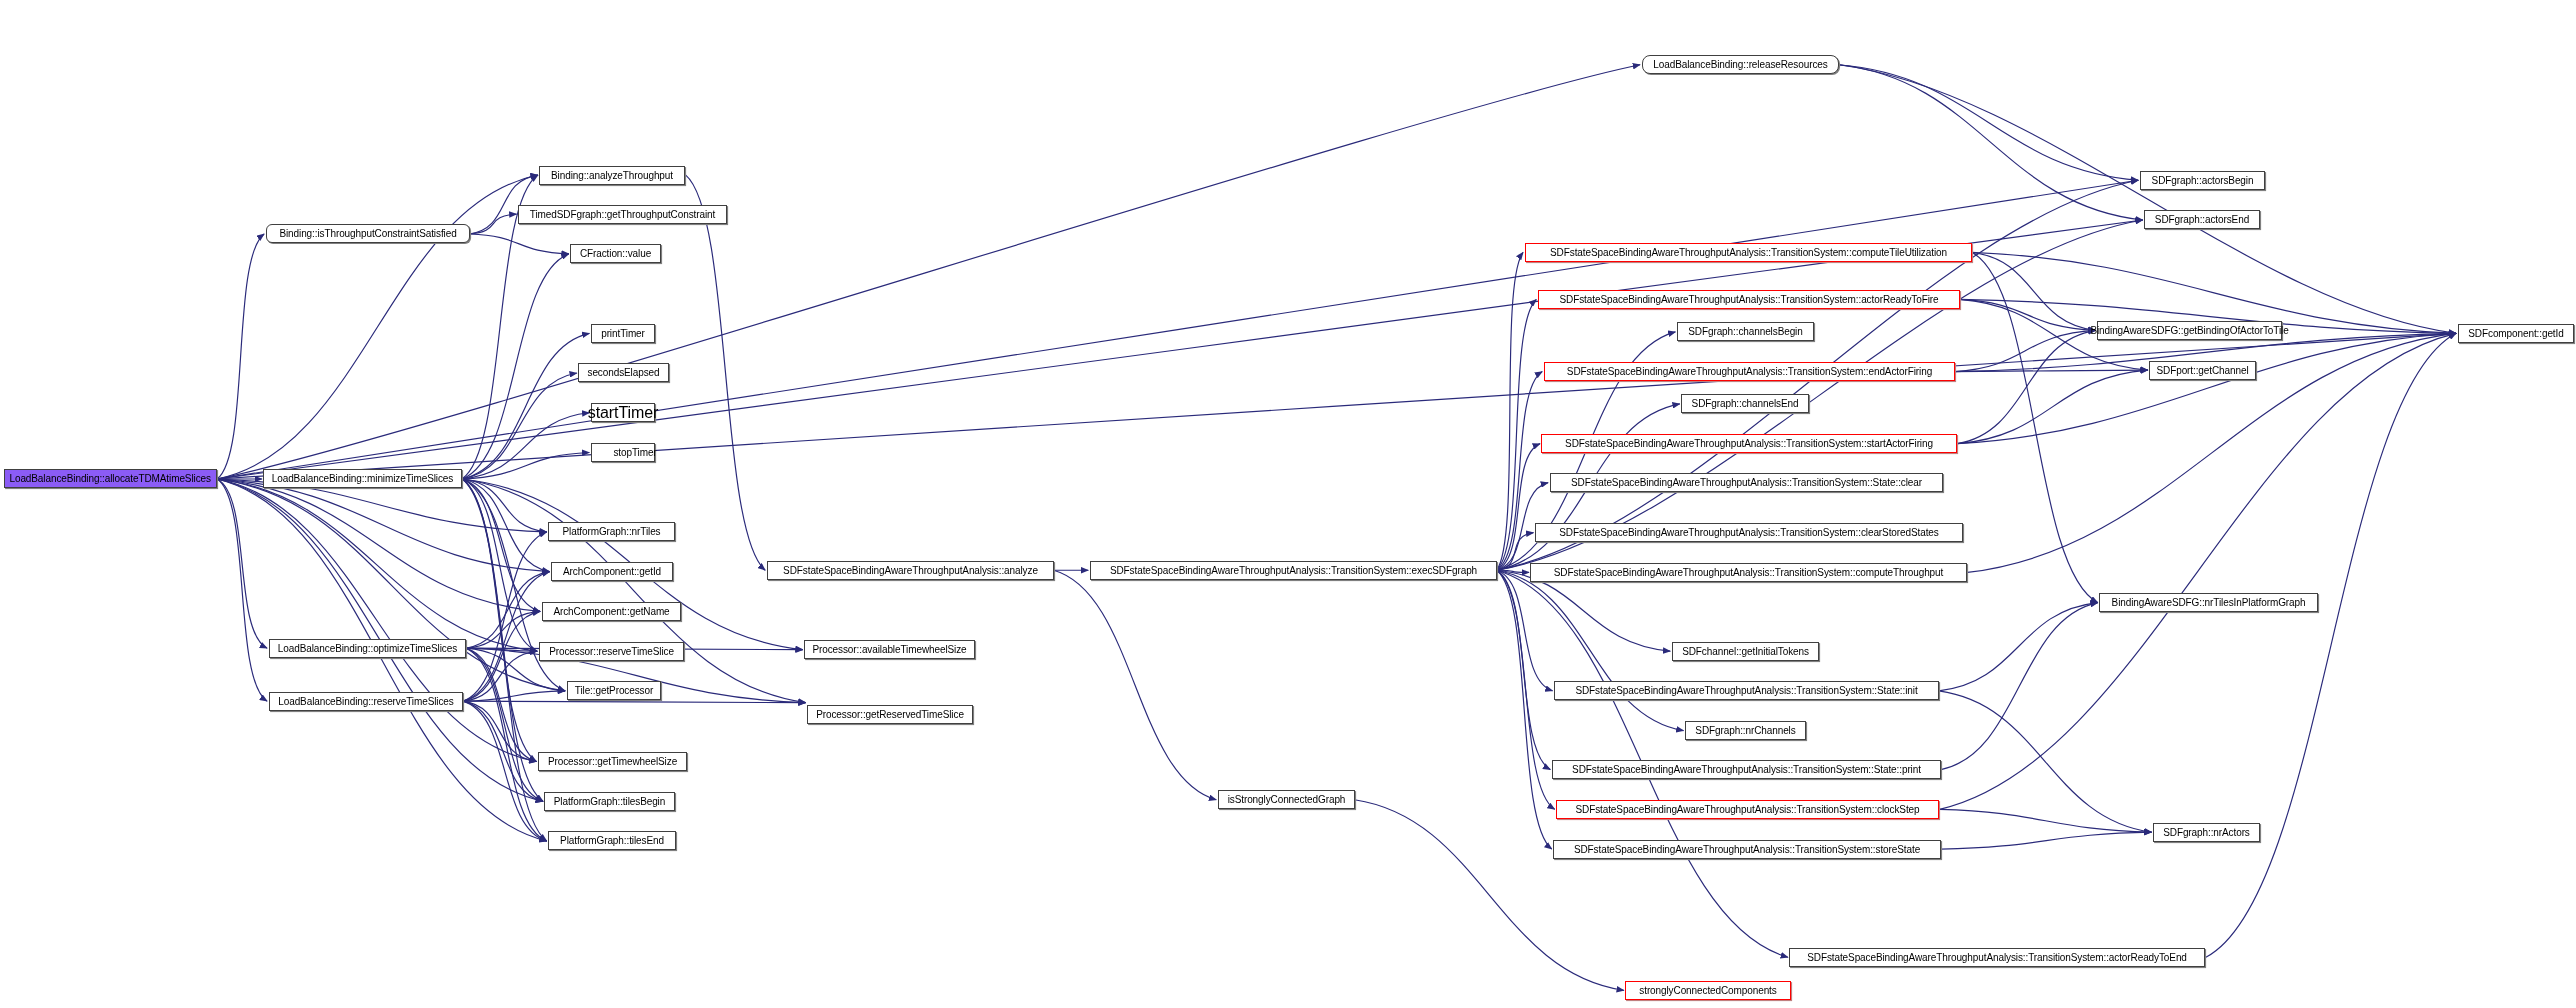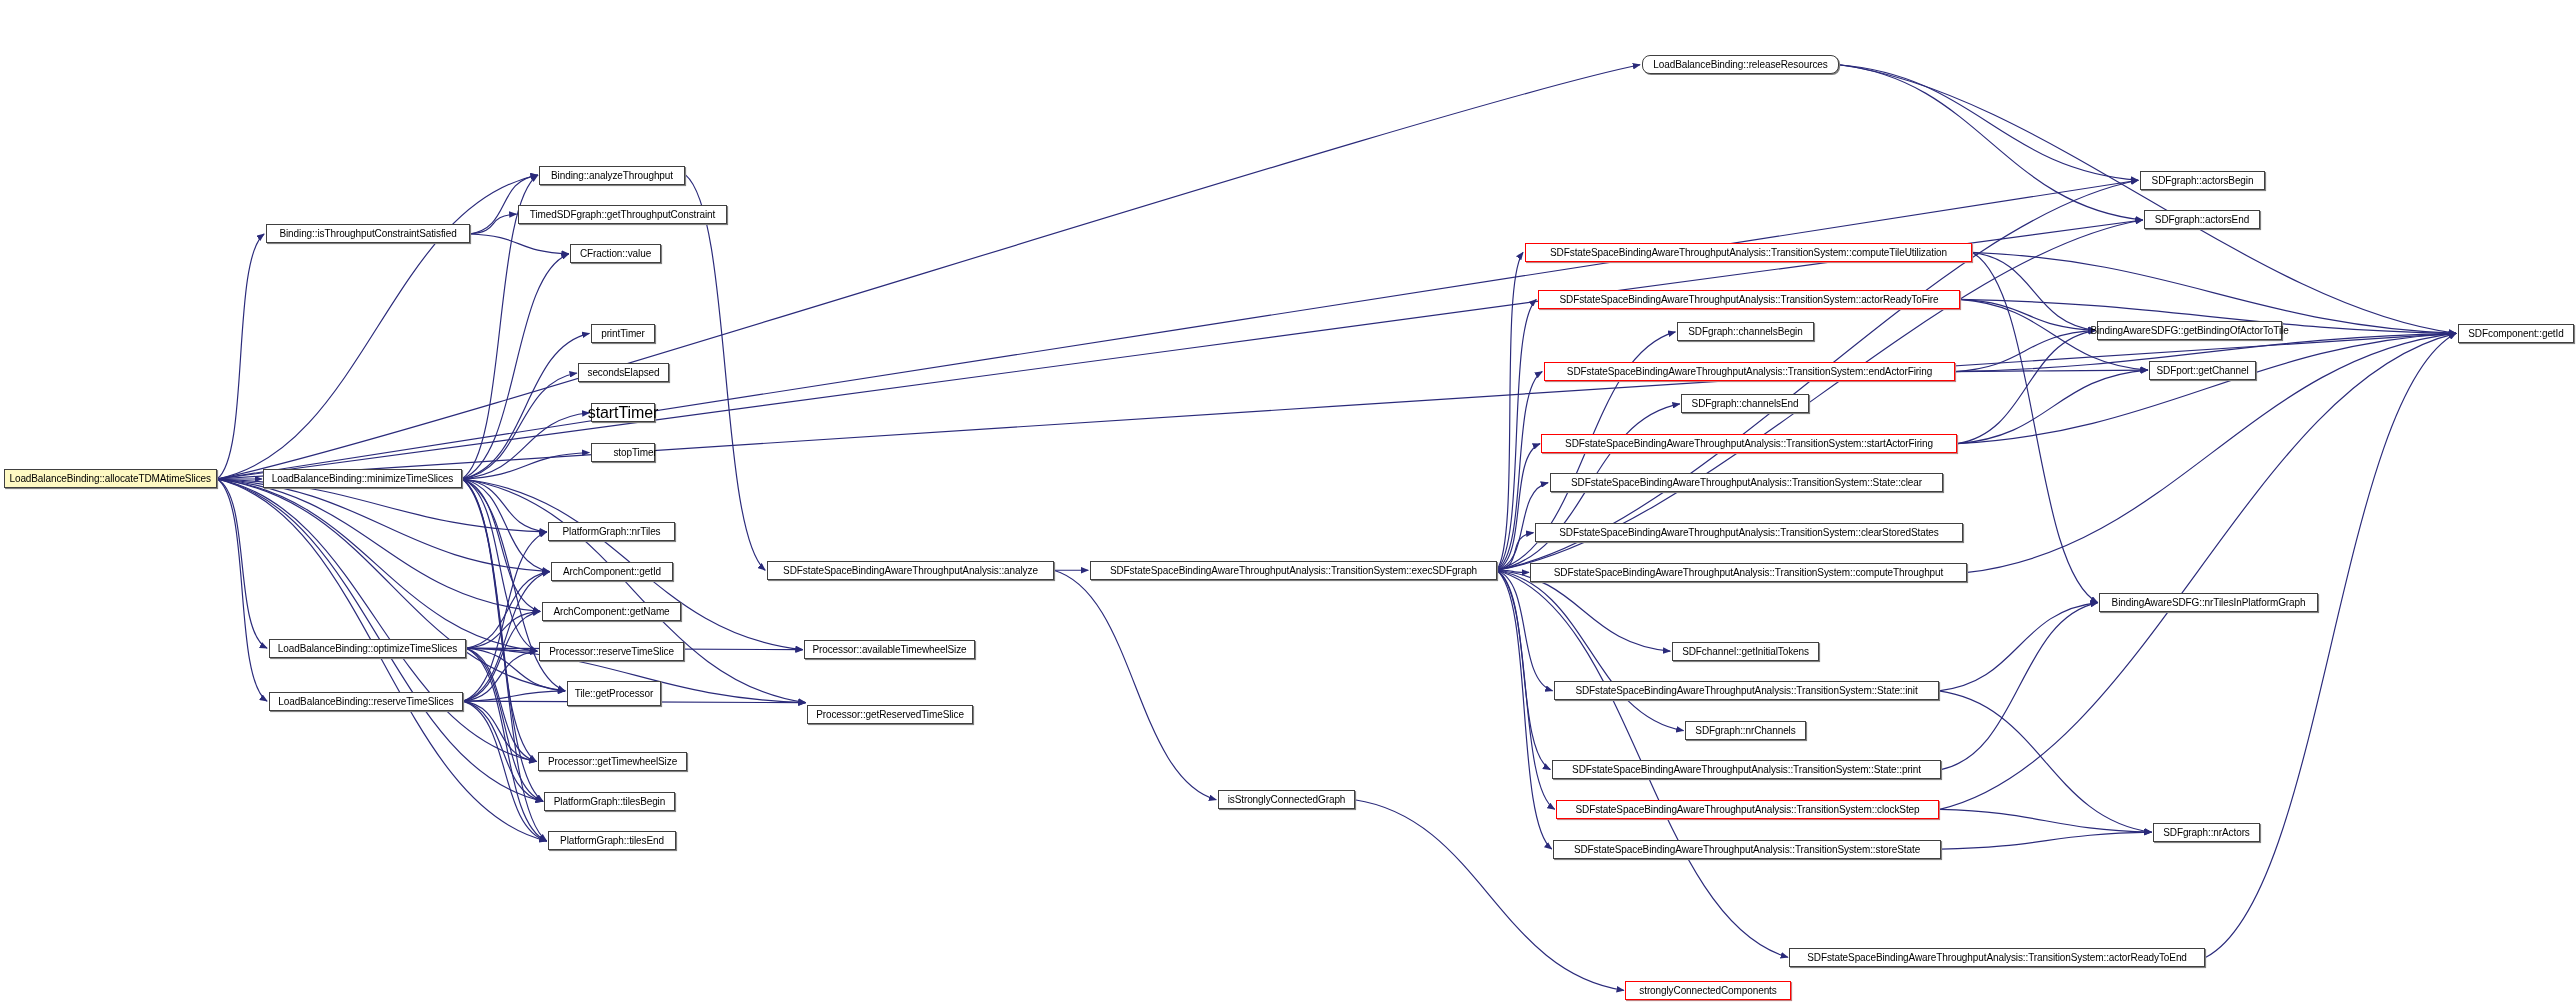--- a/index.html
+++ b/index.html
@@ -35,21 +35,21 @@
     justify-content: center;
     white-space: nowrap;
     color: #000000;
     letter-spacing: -0.1px;
   }
   .node.red {
     border: 0.7px solid #ff0000;
     box-shadow: 1.1px 1.1px 0 0 #c08080;
   }
   .node.root {
-    background: #fef9c3;
+    background: #8b5cf6;
     border: 0.7px solid #404040;
   }
   .node-label {
     display: block;
     line-height: 1;
     padding: 0 3.7px;
   }
 </style>
 </head>
 <body>
@@ -163,21 +163,21 @@
         <path d="M2499,88 C2777,124.5 3060,416.5 3338,453" marker-end="url(#arrow)"></path>
       </g>
   </svg>
   <div id="nodes">
       <div class="node root" style="left: 3.7px; top: 469px; width: 213px; height: 19px; font-size: 10px;">
         <span class="node-label">LoadBalanceBinding::allocateTDMAtimeSlices</span>
       </div>
       <div class="node" style="left: 263px; top: 469px; width: 199px; height: 19px; font-size: 10px;">
         <span class="node-label">LoadBalanceBinding::minimizeTimeSlices</span>
       </div>
-      <div class="node" style="left: 266px; top: 224px; width: 204px; height: 19px; font-size: 10px;">
+      <div class="node" style="left: 266px; top: 224px; width: 204px; height: 19px; font-size: 10px; border-radius: 6px;">
         <span class="node-label">Binding::isThroughputConstraintSatisfied</span>
       </div>
       <div class="node" style="left: 269px; top: 639px; width: 197px; height: 19px; font-size: 10px;">
         <span class="node-label">LoadBalanceBinding::optimizeTimeSlices</span>
       </div>
       <div class="node" style="left: 269px; top: 692px; width: 194px; height: 19px; font-size: 10px;">
         <span class="node-label">LoadBalanceBinding::reserveTimeSlices</span>
       </div>
       <div class="node" style="left: 539px; top: 166px; width: 146px; height: 19px; font-size: 10px;">
         <span class="node-label">Binding::analyzeThroughput</span>
@@ -205,21 +205,21 @@
       </div>
       <div class="node" style="left: 551px; top: 562px; width: 122px; height: 19px; font-size: 10px;">
         <span class="node-label">ArchComponent::getId</span>
       </div>
       <div class="node" style="left: 542px; top: 602px; width: 139px; height: 19px; font-size: 10px;">
         <span class="node-label">ArchComponent::getName</span>
       </div>
       <div class="node" style="left: 539px; top: 642px; width: 145px; height: 19px; font-size: 10px;">
         <span class="node-label">Processor::reserveTimeSlice</span>
       </div>
-      <div class="node" style="left: 567px; top: 681px; width: 94px; height: 25px; font-size: 10px;">
+      <div class="node" style="left: 567px; top: 681px; width: 94px; height: 19px; font-size: 10px;">
         <span class="node-label">Tile::getProcessor</span>
       </div>
       <div class="node" style="left: 538px; top: 752px; width: 149px; height: 19px; font-size: 10px;">
         <span class="node-label">Processor::getTimewheelSize</span>
       </div>
       <div class="node" style="left: 544px; top: 792px; width: 131px; height: 19px; font-size: 10px;">
         <span class="node-label">PlatformGraph::tilesBegin</span>
       </div>
       <div class="node" style="left: 548px; top: 831px; width: 128px; height: 19px; font-size: 10px;">
         <span class="node-label">PlatformGraph::tilesEnd</span>

